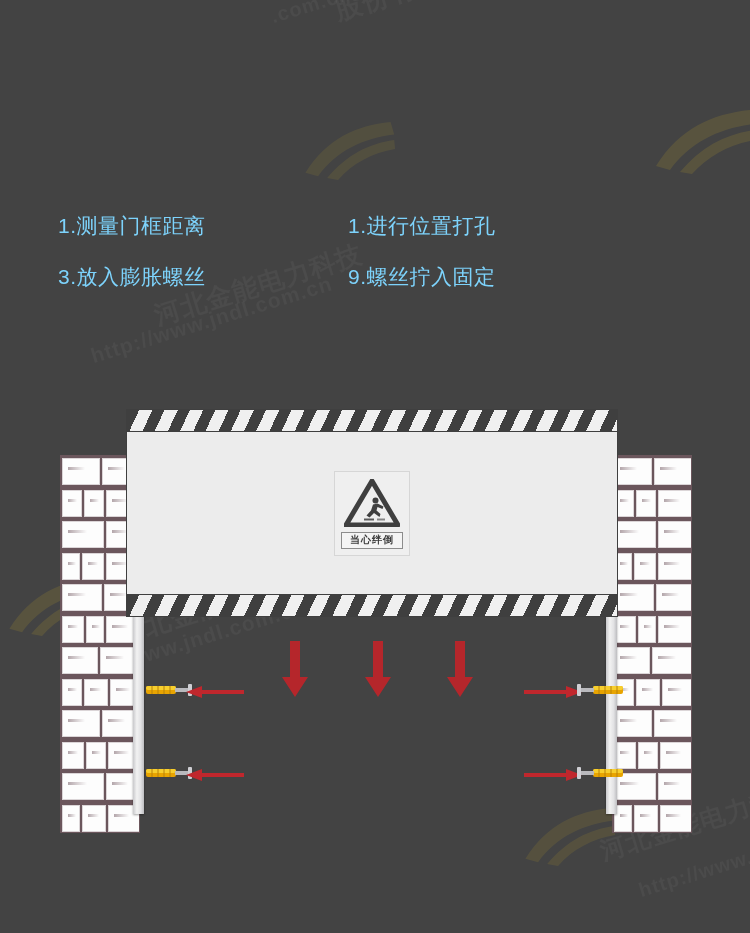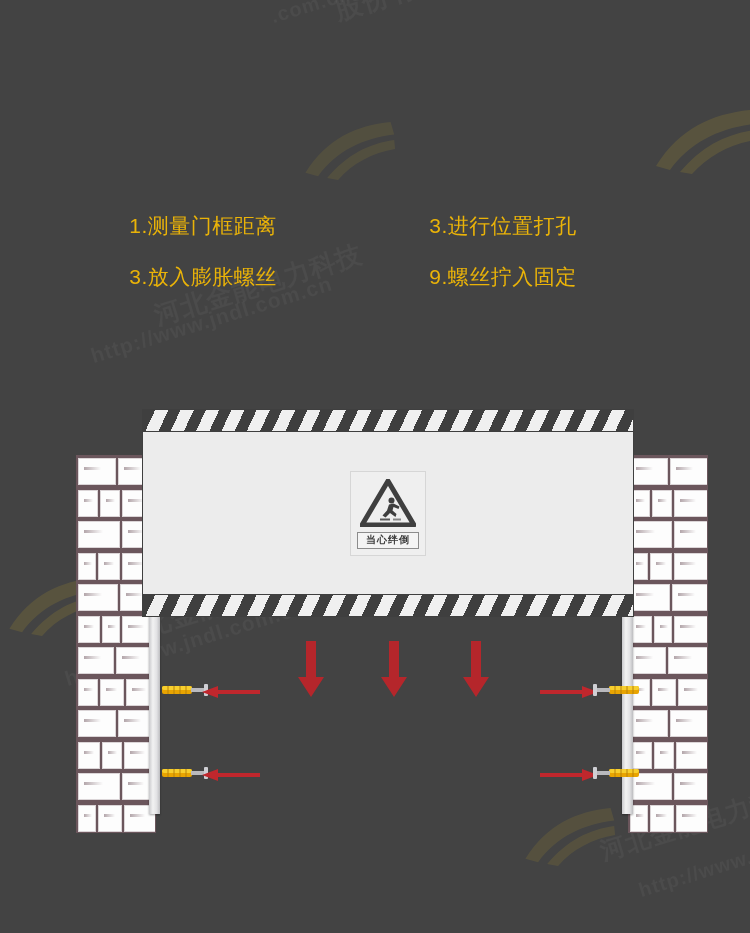--- a/index.html
+++ b/index.html
@@ -15,24 +15,24 @@
   .wm{position:absolute;color:rgba(255,255,255,.045);white-space:nowrap;
       font-weight:700;pointer-events:none;user-select:none;letter-spacing:1px;}
   .swoosh{position:absolute;pointer-events:none;opacity:.30;}
 
   
   .title-wrap{position:absolute;left:58px;top:62px;}
   .ttl{color:#f2f2f2;font-size:44px;font-weight:700;line-height:1.32;
        letter-spacing:2px;}
   .steps{position:absolute;left:58px;top:215px;width:600px;}
   .steps-grid{display:grid;grid-template-columns:290px 1fr;row-gap:30px;}
-  .step{color:#eab308;font-size:21px;letter-spacing:.5px;line-height:1;text-align:center;}
-
-  
-  #scene{position:absolute;left:16px;top:395px;width:700px;height:460px;}
+  .step{color:#7dd3fc;font-size:21px;letter-spacing:.5px;line-height:1;}
+
+  
+  #scene{position:absolute;left:0;top:395px;width:700px;height:460px;}
 
   
   .brickcol{position:absolute;top:60px;width:80px;height:378px;
             background:#6b565c;border:1px solid #6b565c;box-sizing:border-box;
             overflow:hidden;}
   .brickcol.left{left:60px;}
   .brickcol.right{left:612px;}
   .brow{position:relative;height:31.5px;width:100%;box-sizing:border-box;}
   .brk{position:absolute;top:2px;height:27px;background:#fdfdfd;
        box-shadow:inset 0 0 0 1px rgba(120,95,105,.25);}
@@ -106,21 +106,21 @@
     <path d="M6 58 C30 20 62 6 100 2 L104 16 C70 20 40 34 20 62 Z" fill="#8a7a33"></path>
     <path d="M30 64 C52 38 76 26 104 22 L105 32 C80 36 58 48 42 66 Z" fill="#8a7a33"></path>
   </svg>
 
   <div class="title-wrap" data-name="page-title">
   </div>
 
   <div class="steps" data-name="installation-steps">
     <div class="steps-grid">
       <div class="step" data-name="step-item-1">1.测量门框距离</div>
-      <div class="step" data-name="step-item-3">3.进行位置打孔</div>
+      <div class="step" data-name="step-item-3">1.进行位置打孔</div>
       <div class="step" data-name="step-item-4">3.放入膨胀螺丝</div>
       <div class="step" data-name="step-item-5">9.螺丝拧入固定</div>
     </div>
   </div>
 
   <div id="scene" data-name="installation-diagram">
 
     <div class="brickcol left" id="brick-left" data-name="brick-wall-column-left">
         <div class="brow" data-name="brick-row">
           <div class="brk" data-name="brick" style="left: 1px; width: 38px;"></div>

